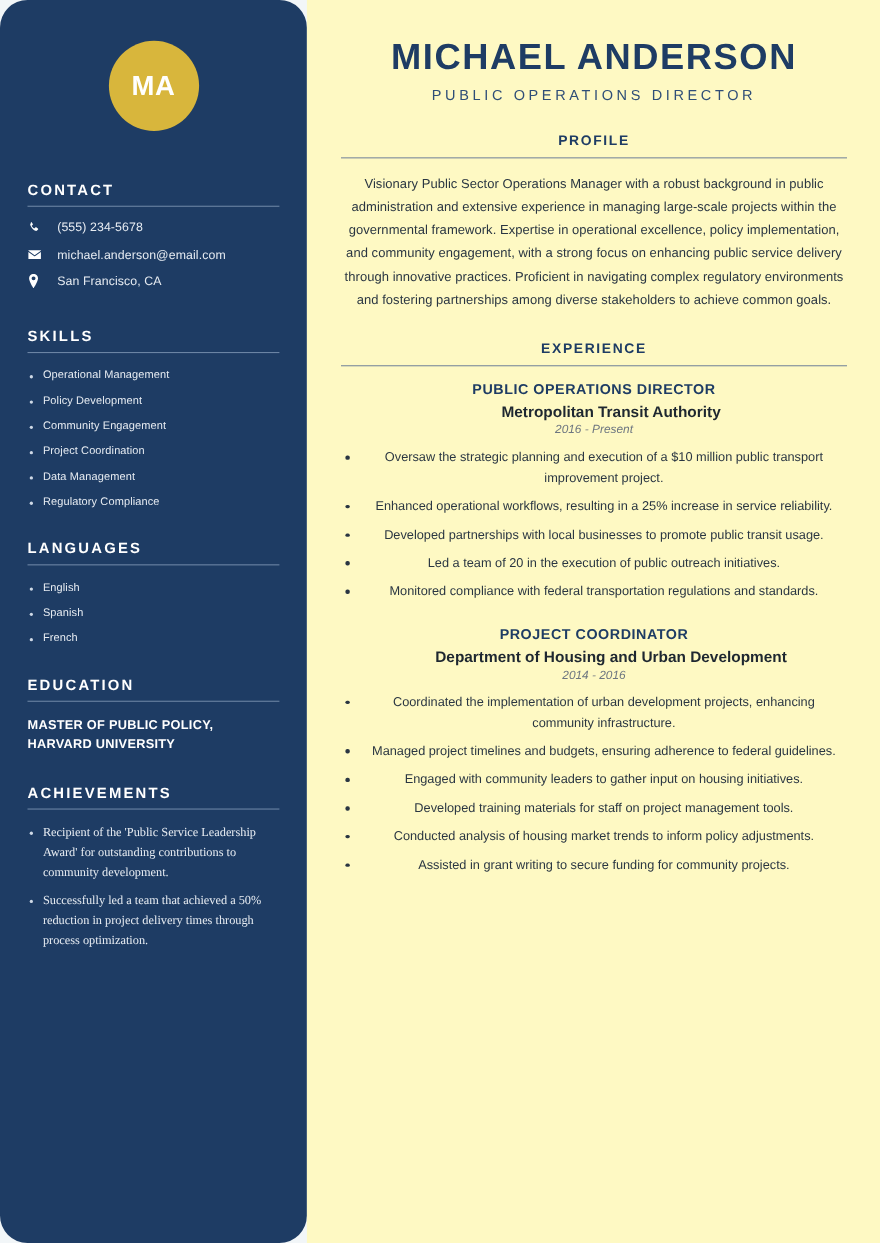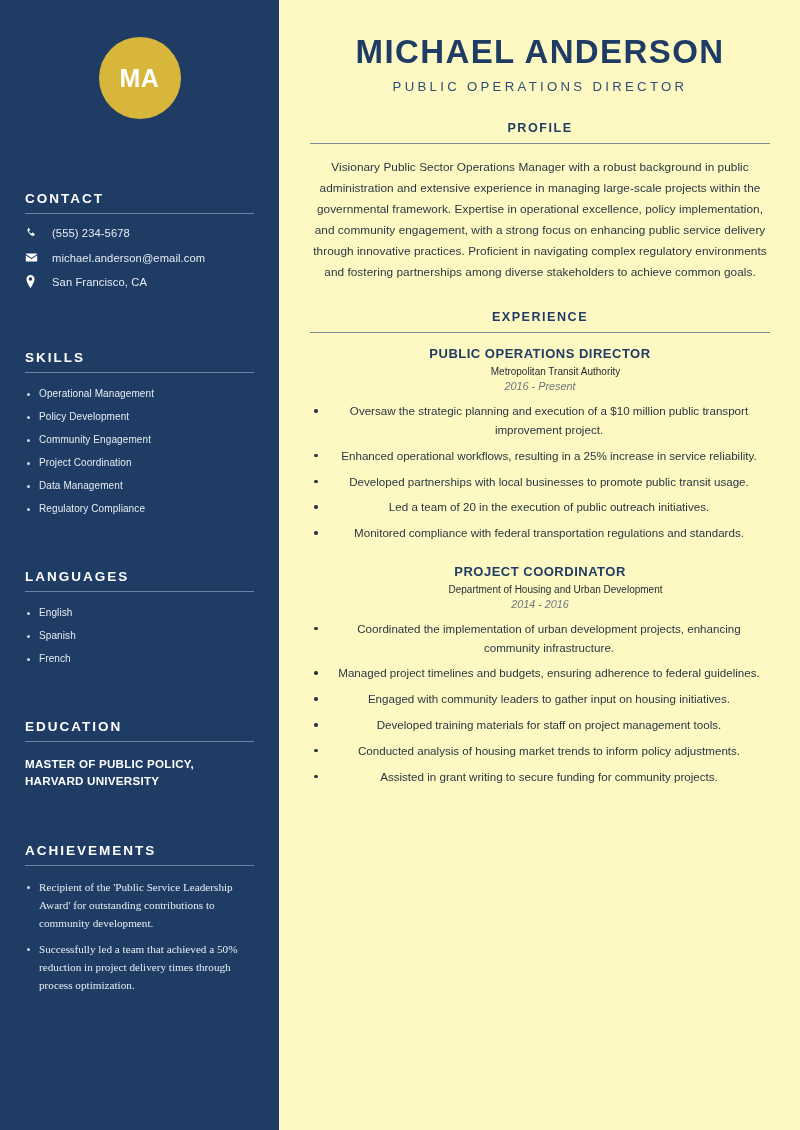--- a/index.html
+++ b/index.html
@@ -21,20 +21,21 @@
     overflow: hidden;
   }
 
   
   .sidebar {
     width: 279px;
     flex: 0 0 279px;
     background: #1e3c64;
     padding: 0 25px;
     color: #ffffff;
+    border-radius: 25px;
   }
 
   .avatar-wrap {
     display: flex;
     justify-content: center;
     padding-top: 37px;
     padding-bottom: 46px;
   }
   .avatar {
     width: 82px;
@@ -43,21 +44,21 @@
     background: #d8b63c;
     display: flex;
     align-items: center;
     justify-content: center;
     font-size: 25px;
     font-weight: bold;
     letter-spacing: 0.5px;
     color: #ffffff;
   }
 
-  .side-section { margin-bottom: 4px; margin-top: 26px; }
+  .side-section { margin-bottom: 4px; }
 
   .side-heading {
     font-size: 13.5px;
     font-weight: bold;
     letter-spacing: 2.0px;
     color: #ffffff;
     padding-bottom: 7px;
   }
   .side-rule {
     height: 1px;
@@ -183,22 +184,22 @@
   .job + .job { margin-top: 21px; }
 
   .job-title {
     font-size: 13px;
     font-weight: bold;
     letter-spacing: 0.5px;
     color: #1e3c64;
     margin-bottom: 5px;
   }
   .job-company {
-    font-size: 10px;
-    font-weight: normal;
+    font-size: 14px;
+    font-weight: bold;
     color: #1e2730;
     margin-bottom: 3px;
     padding-left: 31px;
   }
   .job-dates {
     font-size: 10.8px;
     font-style: italic;
     color: #6d7680;
     margin-bottom: 10px;
   }

